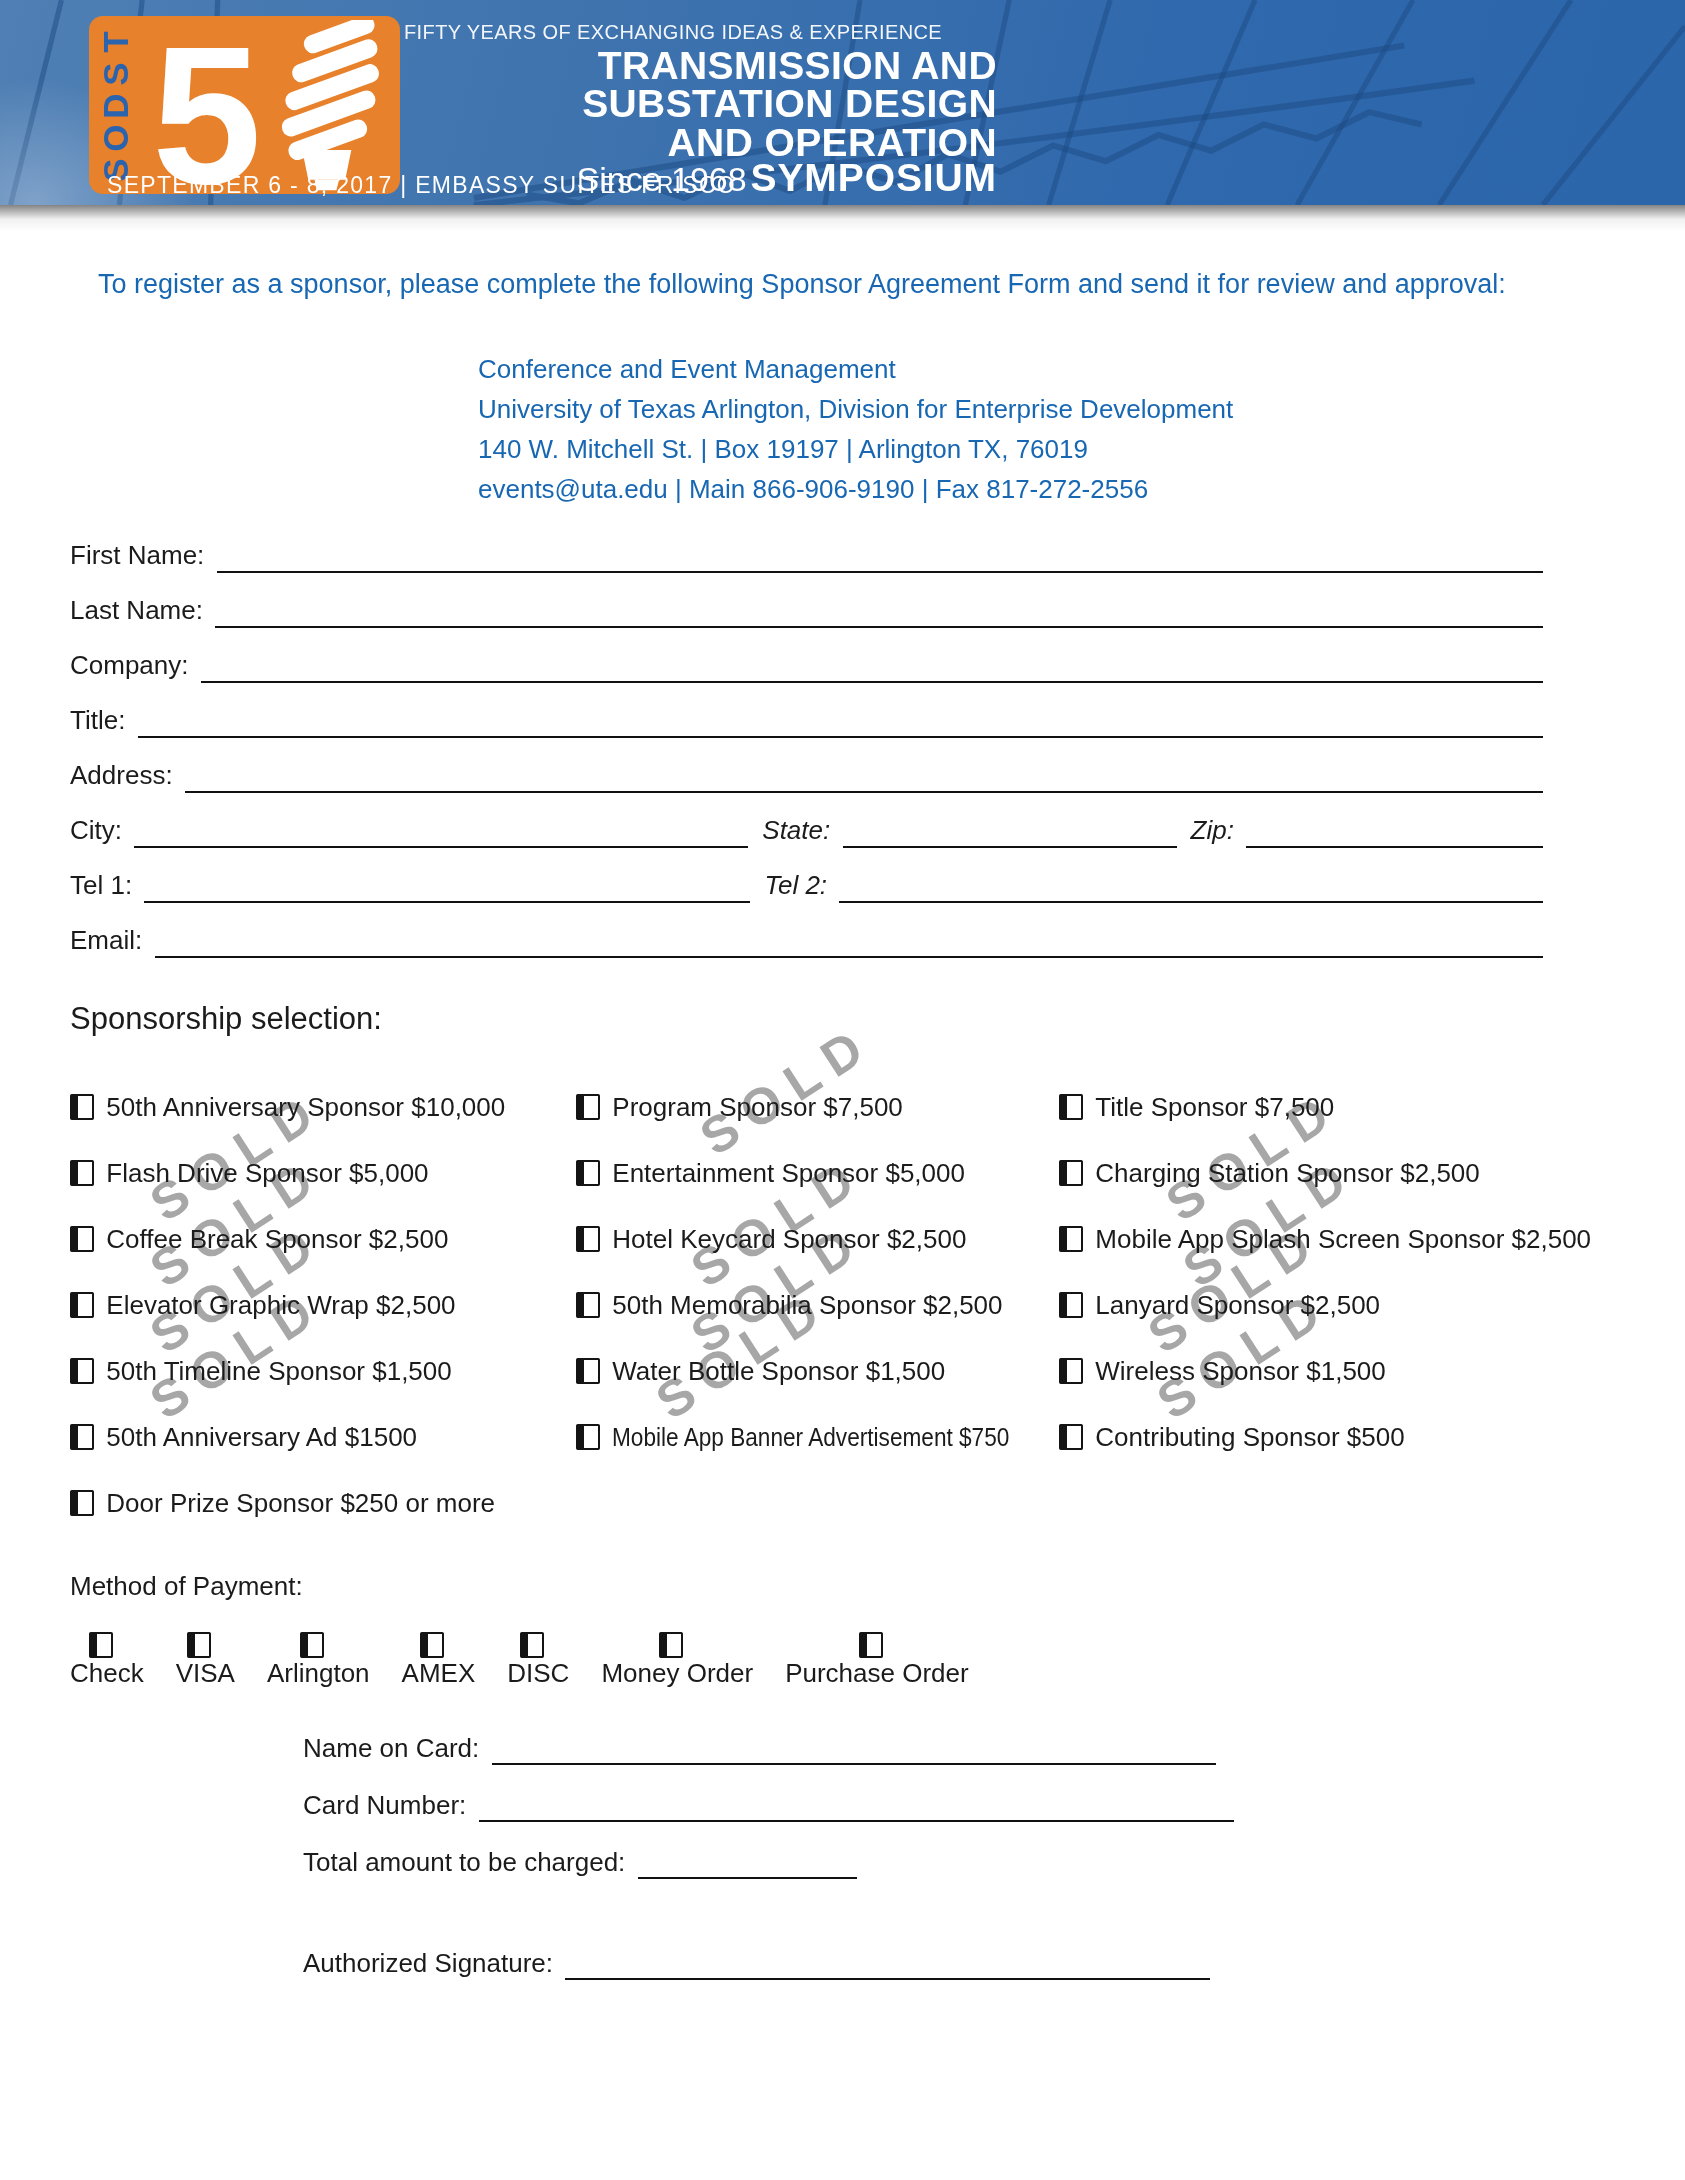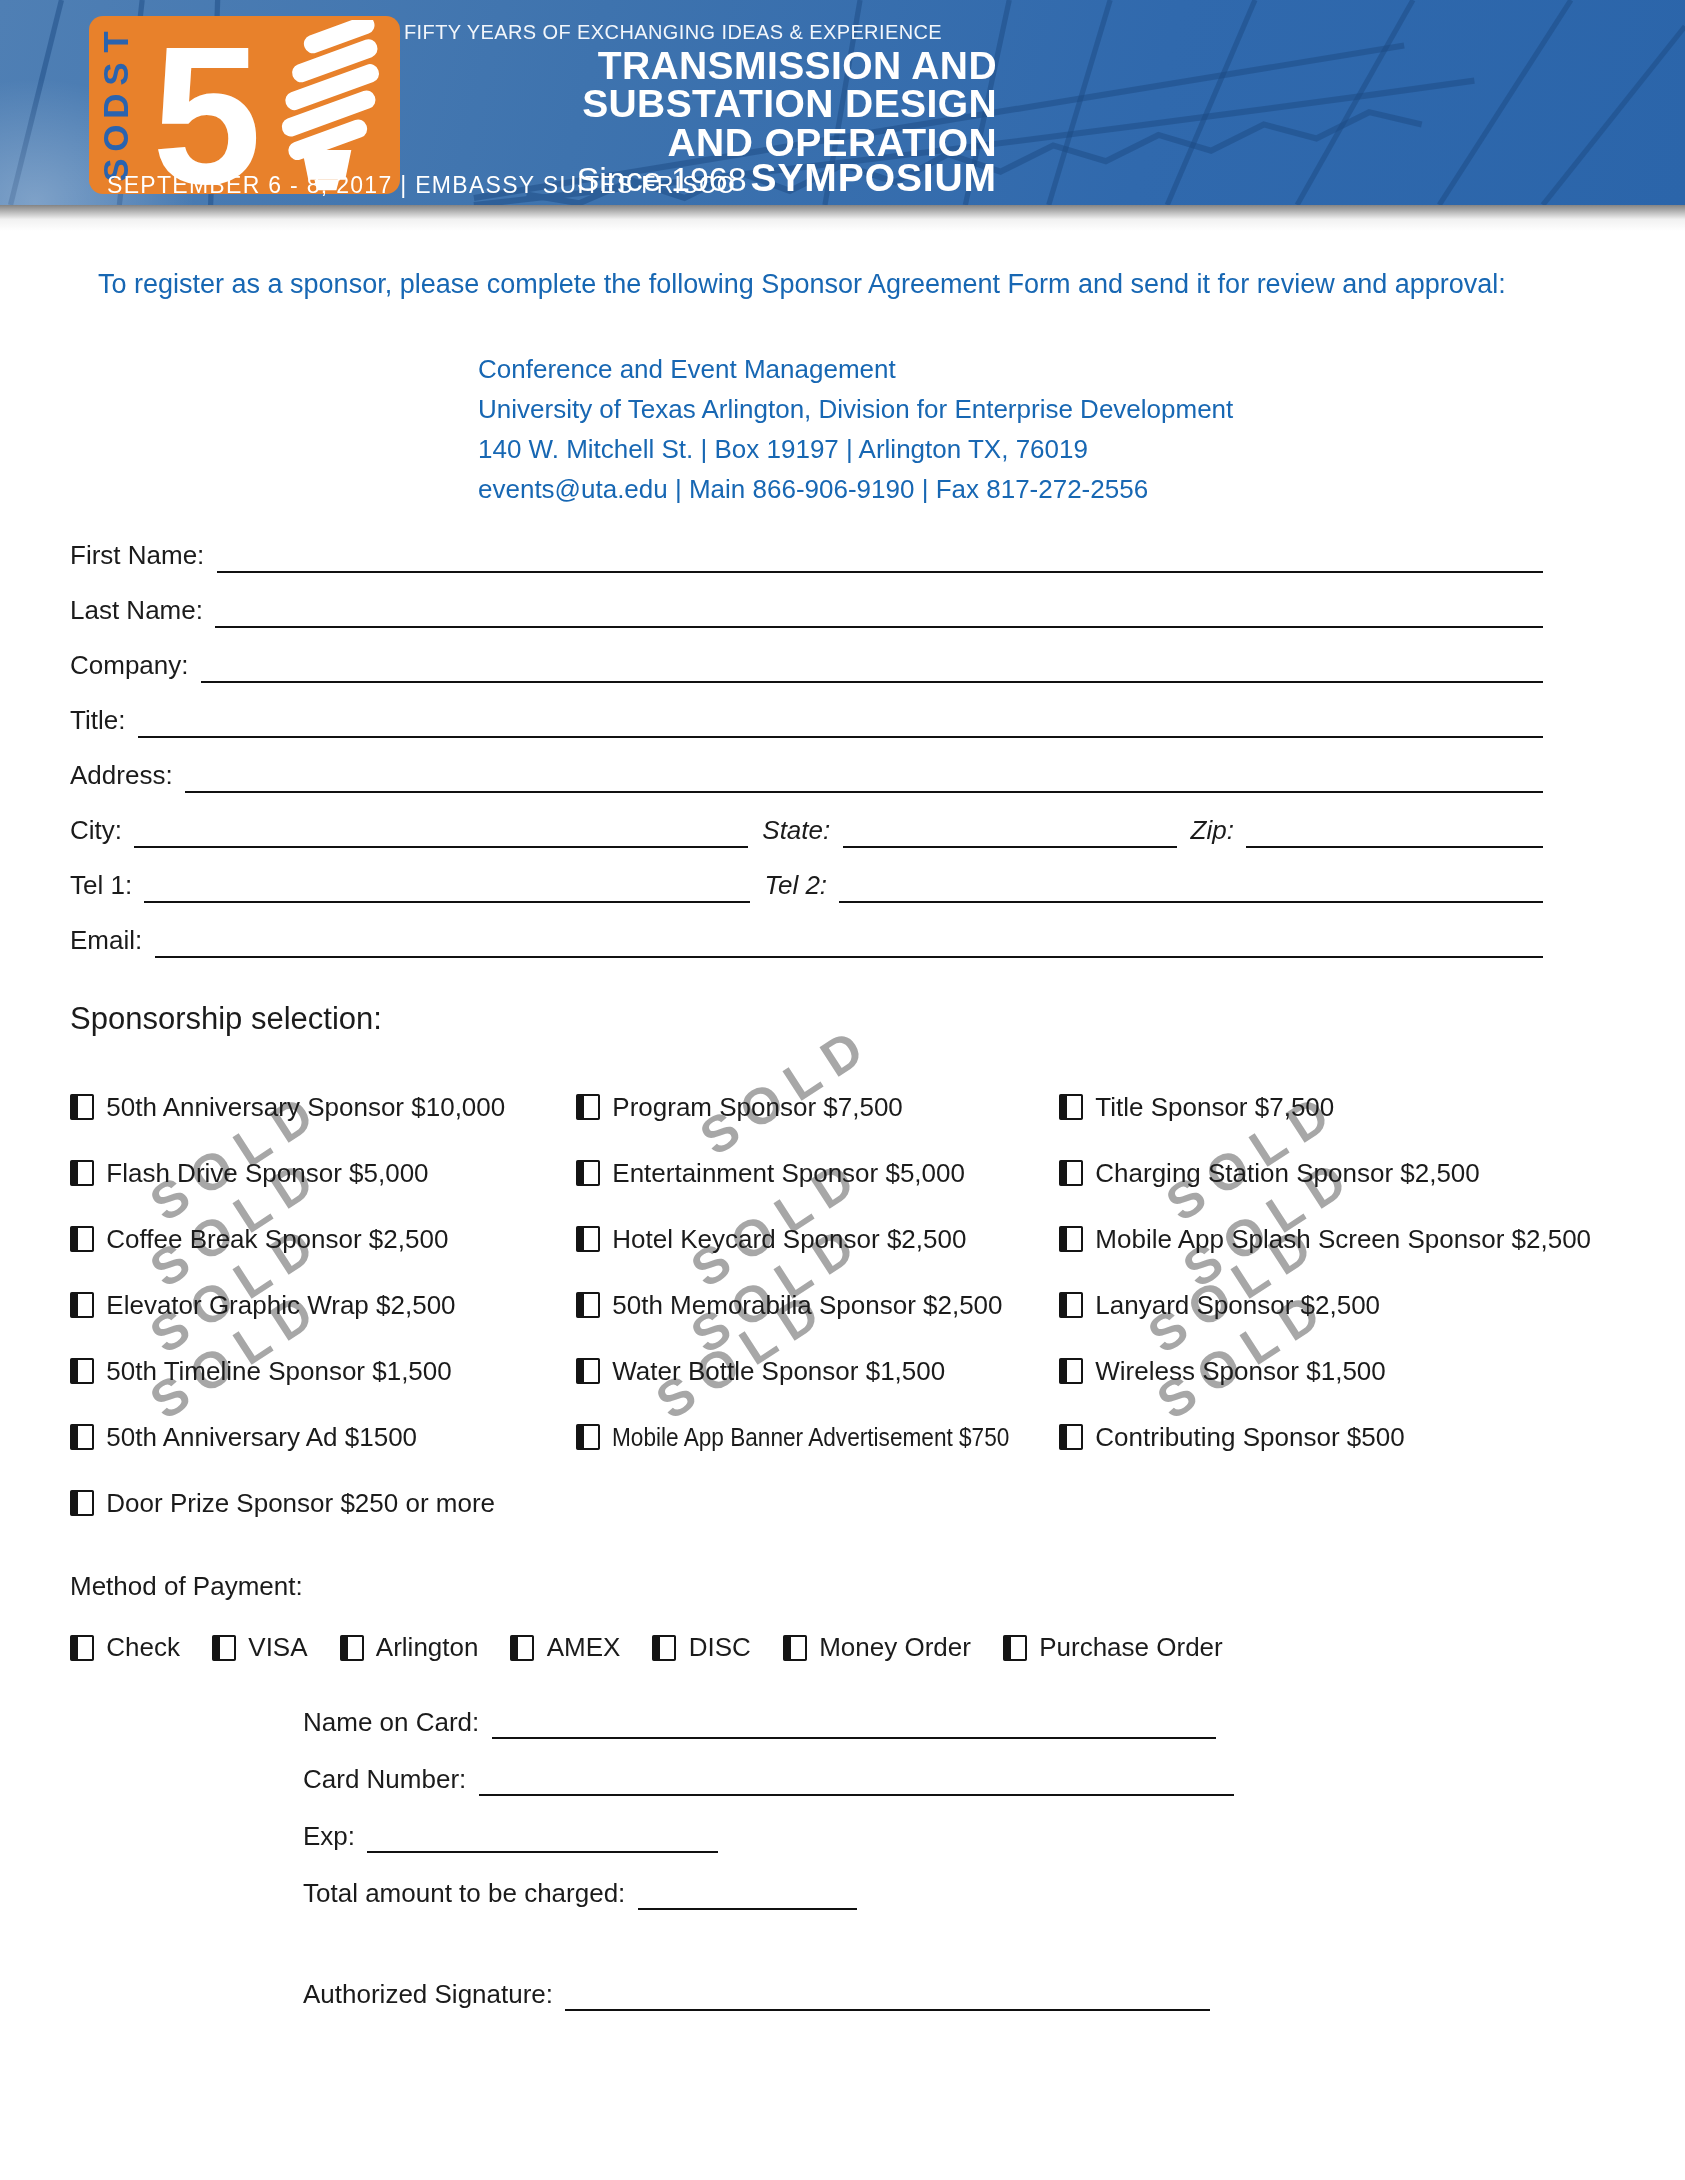--- a/index.html
+++ b/index.html
@@ -53,21 +53,21 @@
   .sponsor-item .lbl{position:relative;z-index:2;}
   .sold{position:absolute;left:70px;top:-32px;z-index:1;font-size:51px;font-weight:600;letter-spacing:13px;
         color:#8f8f8f;opacity:.78;transform:rotate(-33deg);pointer-events:none;}
   .tight .lbl{transform:scaleX(.87);transform-origin:left center;}
 
   
   .payment{position:absolute;left:70px;top:1545px;width:1563px;}
   .pay-head{font-size:27px;font-weight:bold;}
   .pay-method-label{font-size:26px;margin-top:26px;}
   .methods{display:flex;align-items:center;margin-top:30px;font-size:26px;}
-  .method{display:flex;align-items:center;margin-right:32px;white-space:nowrap;}
+  .method{display:flex;align-items:center;margin-right:32px;white-space:nowrap;flex-direction:column;}
   .pay-fields{margin-left:233px;margin-top:19.3px;}
   .prow{display:flex;align-items:flex-end;height:57px;font-size:26px;}
   .prow .lab{white-space:nowrap;margin-right:12.3px;padding-bottom:1.8px;}
   .sig-row{margin-top:44px;}
 </style>
 </head>
 <body>
 
 <div id="page">
 
@@ -317,24 +317,20 @@
     <div class="pay-fields">
       <div class="prow">
         <span class="lab">Name on Card:</span>
         <span class="line" style="width:724px"></span>
       </div>
       <div class="prow">
         <span class="lab">Card Number:</span>
         <span class="line" style="width:755px"></span>
       </div>
       <div class="prow">
-        <span class="lab">Exp:</span>
-        <span class="line" style="width:351px"></span>
-      </div>
-      <div class="prow">
         <span class="lab">Total amount to be charged:</span>
         <span class="line" style="width:219px"></span>
       </div>
       <div class="prow sig-row">
         <span class="lab">Authorized Signature:</span>
         <span class="line" style="width:645px"></span>
       </div>
     </div>
   </div>
 

